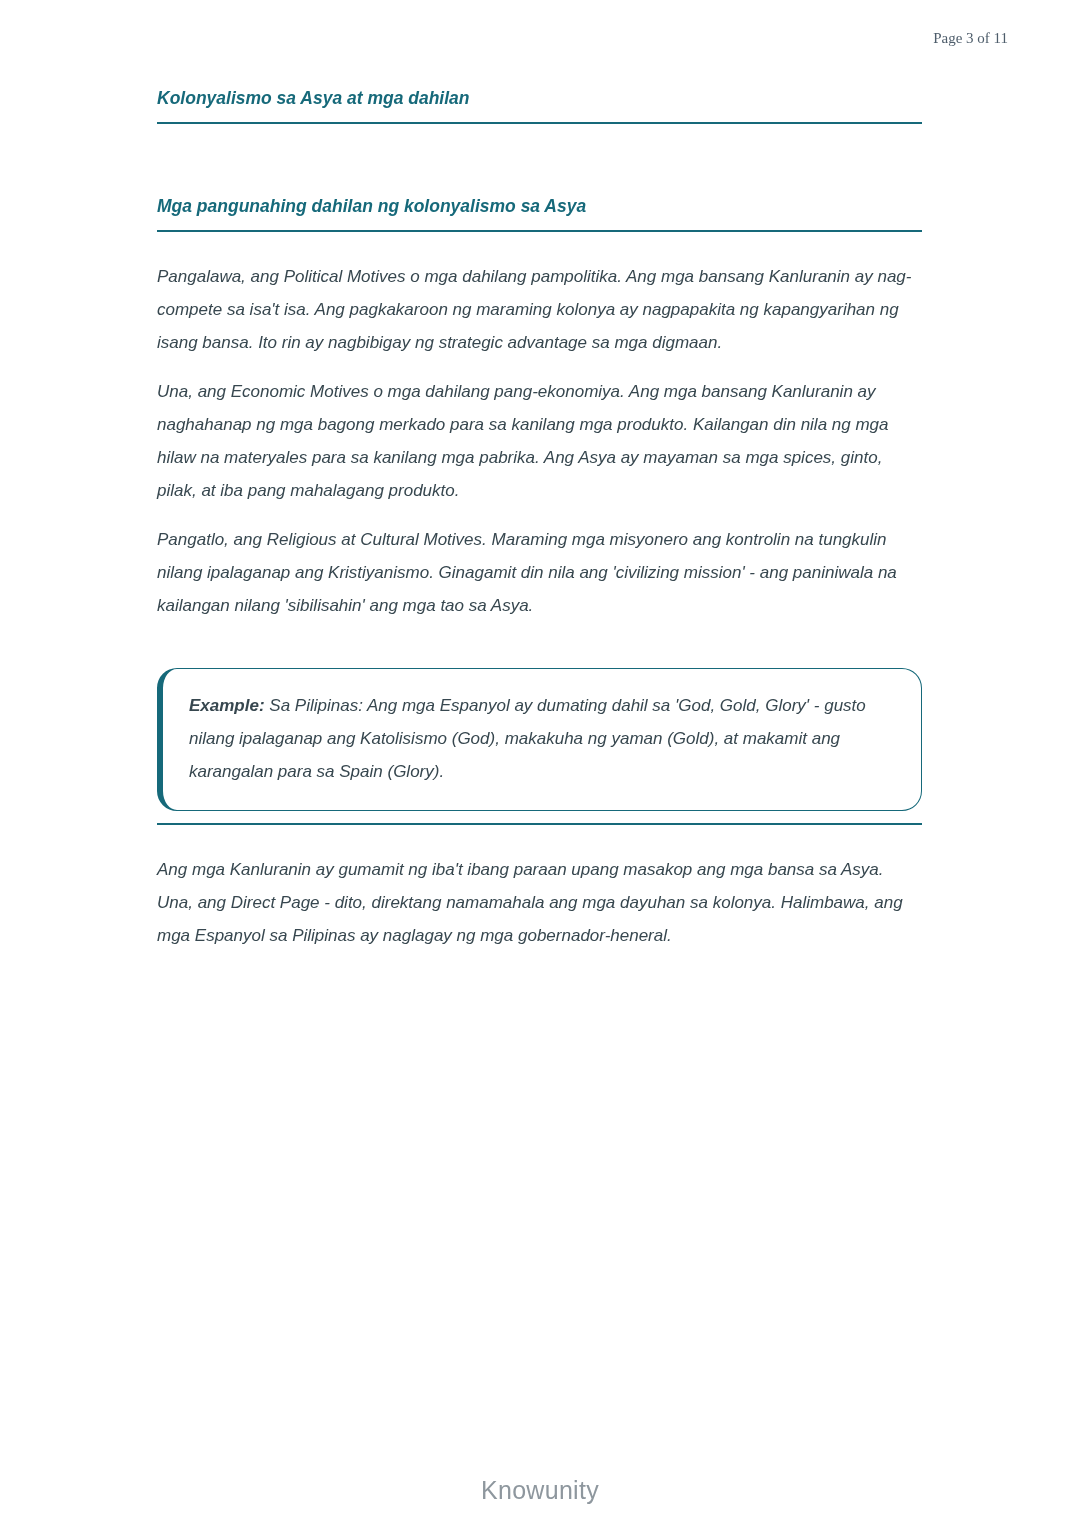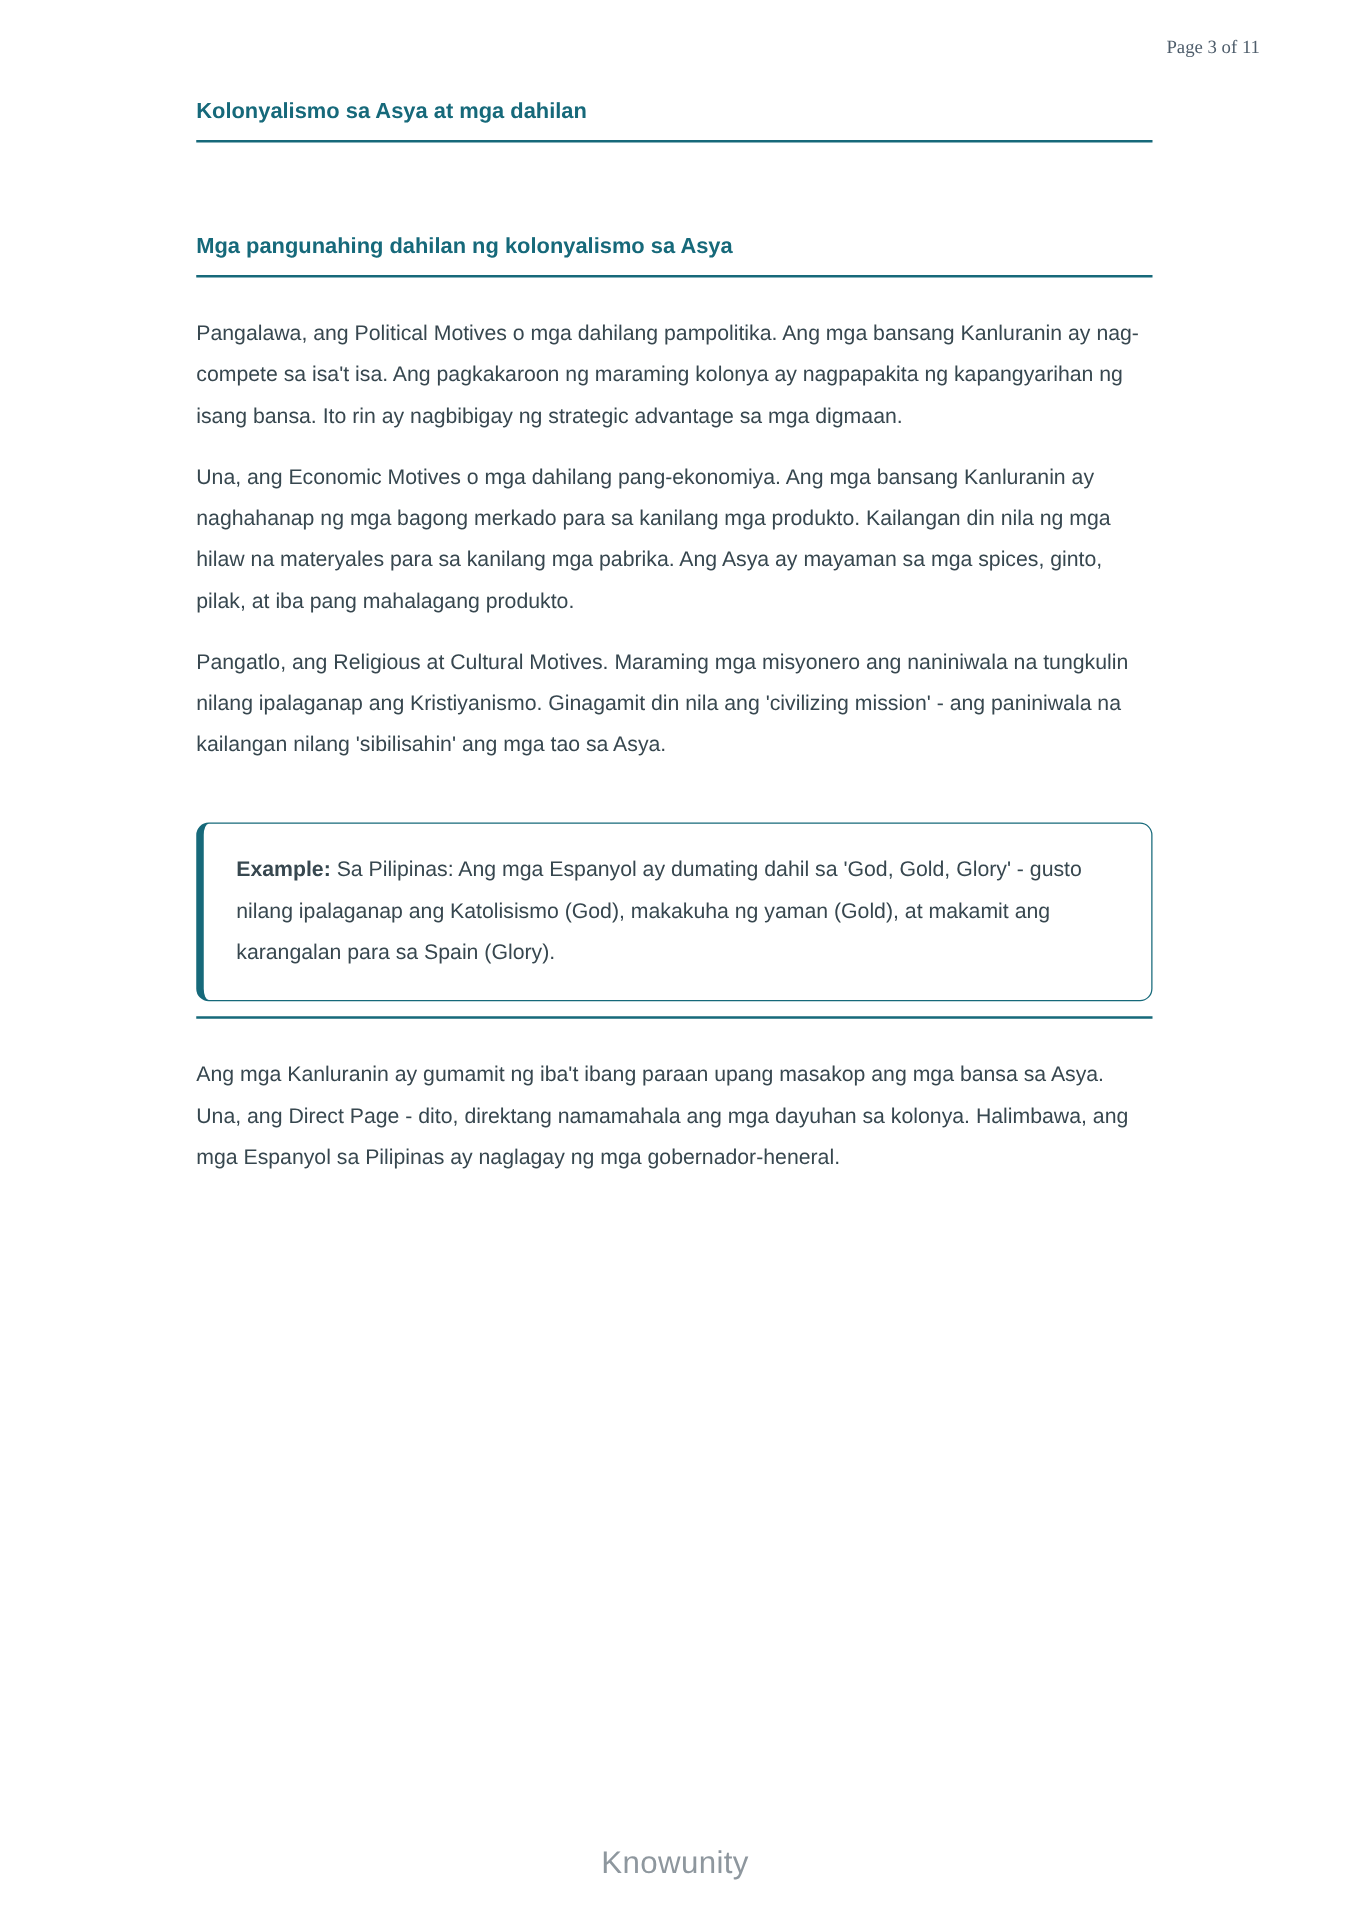--- a/index.html
+++ b/index.html
@@ -15,25 +15,26 @@
     position: absolute;
     top: 30px;
     right: 72px;
     font-family: Liberation Serif, serif;
     font-size: 15px;
     color: #4e5d6b;
   }
   .content {
     position: absolute;
     left: 157px;
-    top: 76px;
+    top: 86px;
     width: 765px;
     color: #37474f;
     font-size: 17px;
     line-height: 33px;
+    font-style: italic;
   }
   .section { margin-top: 0; }
   .section + .section { margin-top: 70px; }
   .heading {
     margin: 0;
     font-size: 17.5px;
     font-weight: bold;
     color: #16697a;
     line-height: 24px;
   }
@@ -46,21 +47,21 @@
   .section p {
     margin: 28px 0 0 0;
   }
   .section p + p {
     margin-top: 16px;
   }
   .callout {
     margin-top: 46px;
     border: 1.6px solid #16697a;
     border-left: 6px solid #16697a;
-    border-radius: 10px;
+    border-radius: 20px;
     padding: 20px 26px 22px 26px;
     color: #37474f;
   }
   .callout .label { font-weight: bold; }
   .footer {
     position: absolute;
     bottom: 22px;
     left: 0;
     width: 100%;
     text-align: center;
@@ -79,21 +80,21 @@
   <section class="section">
     <h2 class="heading">Kolonyalismo sa Asya at mga dahilan</h2>
     <hr class="rule">
   </section>
 
   <section class="section">
     <h2 class="heading">Mga pangunahing dahilan ng kolonyalismo sa Asya</h2>
     <hr class="rule">
     <p>Pangalawa, ang Political Motives o mga dahilang pampolitika. Ang mga bansang Kanluranin ay nag-compete sa isa't isa. Ang pagkakaroon ng maraming kolonya ay nagpapakita ng kapangyarihan ng isang bansa. Ito rin ay nagbibigay ng strategic advantage sa mga digmaan.</p>
     <p>Una, ang Economic Motives o mga dahilang pang-ekonomiya. Ang mga bansang Kanluranin ay naghahanap ng mga bagong merkado para sa kanilang mga produkto. Kailangan din nila ng mga hilaw na materyales para sa kanilang mga pabrika. Ang Asya ay mayaman sa mga spices, ginto, pilak, at iba pang mahalagang produkto.</p>
-    <p>Pangatlo, ang Religious at Cultural Motives. Maraming mga misyonero ang naniniwala na tungkulin nilang ipalaganap ang Kristiyanismo. Ginagamit din nila ang 'civilizing mission' - ang paniniwala na kailangan nilang 'sibilisahin' ang mga tao sa Asya.</p>
+    <p>Pangatlo, ang Religious at Cultural Motives. Maraming mga misyonero ang kontrolin na tungkulin nilang ipalaganap ang Kristiyanismo. Ginagamit din nila ang 'civilizing mission' - ang paniniwala na kailangan nilang 'sibilisahin' ang mga tao sa Asya.</p>
   </section>
 
   <div class="callout">
     <span class="label">Example:</span><span> Sa Pilipinas: Ang mga Espanyol ay dumating dahil sa 'God, Gold, Glory' - gusto nilang ipalaganap ang Katolisismo (God), makakuha ng yaman (Gold), at makamit ang karangalan para sa Spain (Glory).</span>
   </div>
 
   <section class="section">
     <hr class="rule">
     <p>Ang mga Kanluranin ay gumamit ng iba't ibang paraan upang masakop ang mga bansa sa Asya. Una, ang Direct Page - dito, direktang namamahala ang mga dayuhan sa kolonya. Halimbawa, ang mga Espanyol sa Pilipinas ay naglagay ng mga gobernador-heneral.</p>
   </section>

